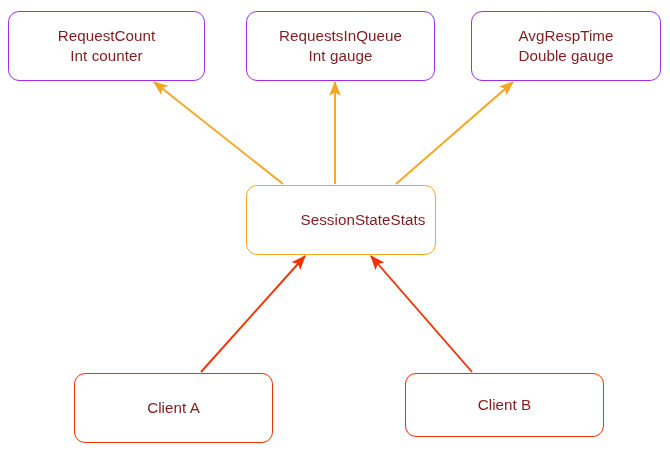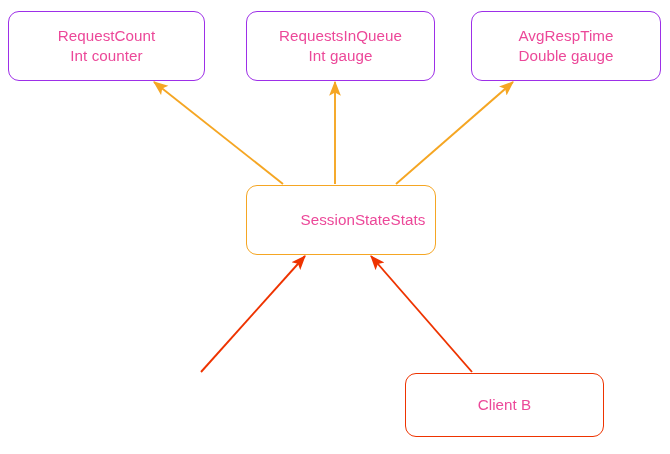--- a/index.html
+++ b/index.html
@@ -29,21 +29,21 @@
     box-sizing: border-box;
     background: #ffffff;
     border-style: solid;
     border-width: 1.6px;
     border-radius: 11px;
     display: flex;
     align-items: center;
     justify-content: center;
     text-align: center;
     line-height: 1.30;
-    color: #ec4899;
+    color: #7f1d1d;
     font-size: 15.2px;
     letter-spacing: 0.05px;
     z-index: 2;
   }
   .node-label {
     white-space: pre-line;
     display: block;
   }
   .metric-node { border-color: #9d2fe8; }
   .aggregator-node { border-color: #f5a623; padding-left: 44px; }
@@ -84,18 +84,21 @@
 
   <div class="node metric-node" style="left: 471px; top: 11px; width: 190px; height: 70px; justify-content: center;">
     <span class="node-label">AvgRespTime
 Double gauge</span>
   </div>
 
   <div class="node aggregator-node" style="left: 246px; top: 185px; width: 190px; height: 70px;">
     <span class="node-label">SessionStateStats</span>
   </div>
 
+  <div class="node client-node" style="left: 74px; top: 373px; width: 199px; height: 70px;">
+    <span class="node-label">Client A</span>
+  </div>
 
   <div class="node client-node" style="left: 405px; top: 373px; width: 199px; height: 64px;">
     <span class="node-label">Client B</span>
   </div>
 
 </div>
 
 </body></html>

